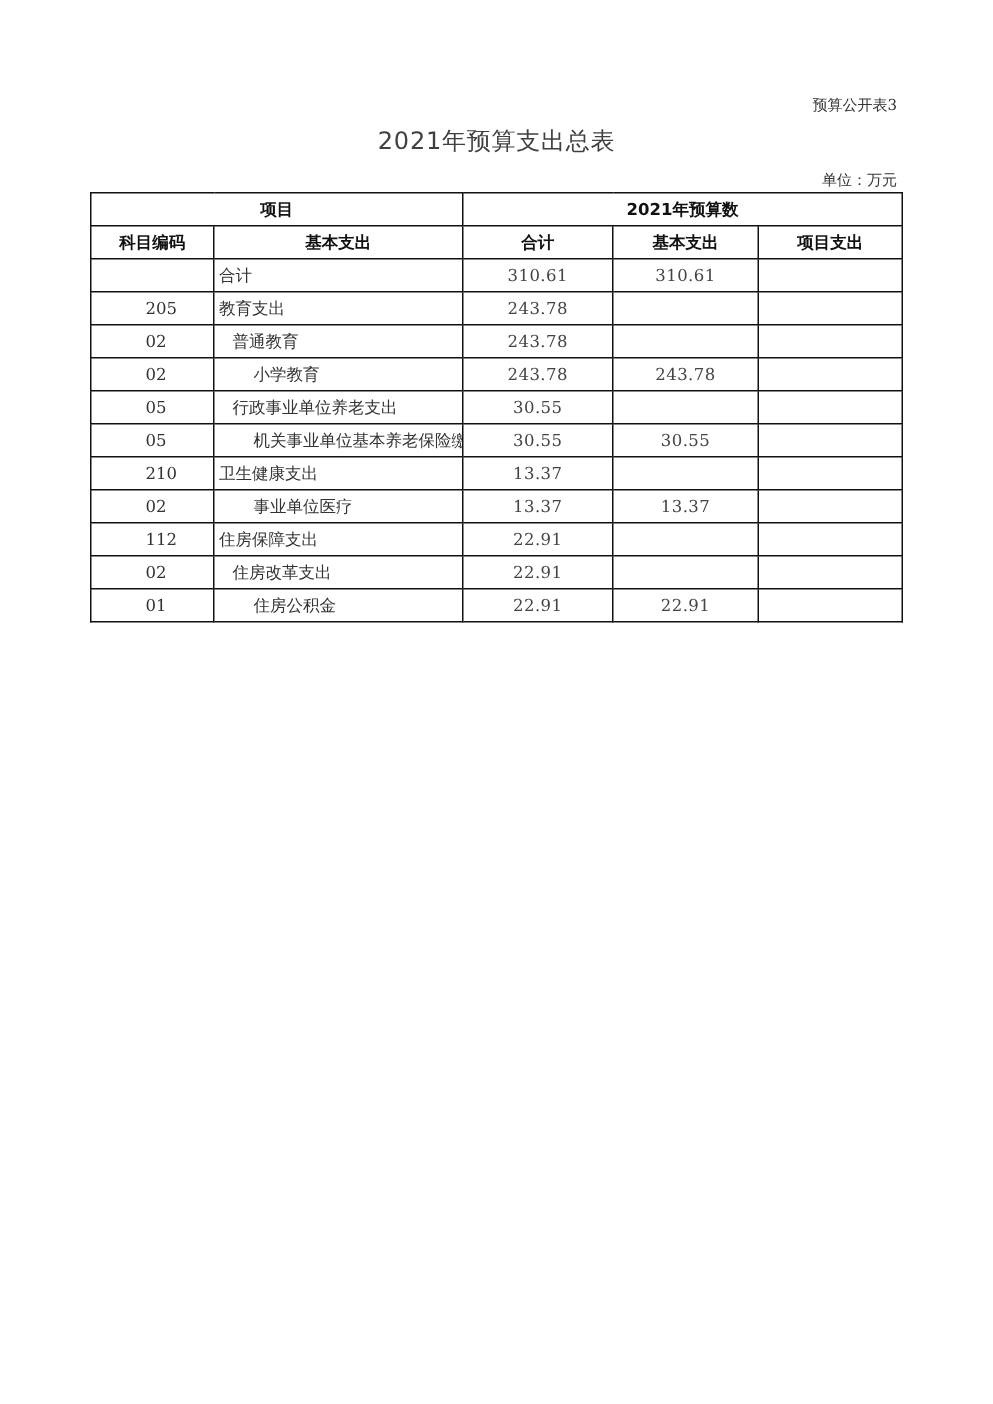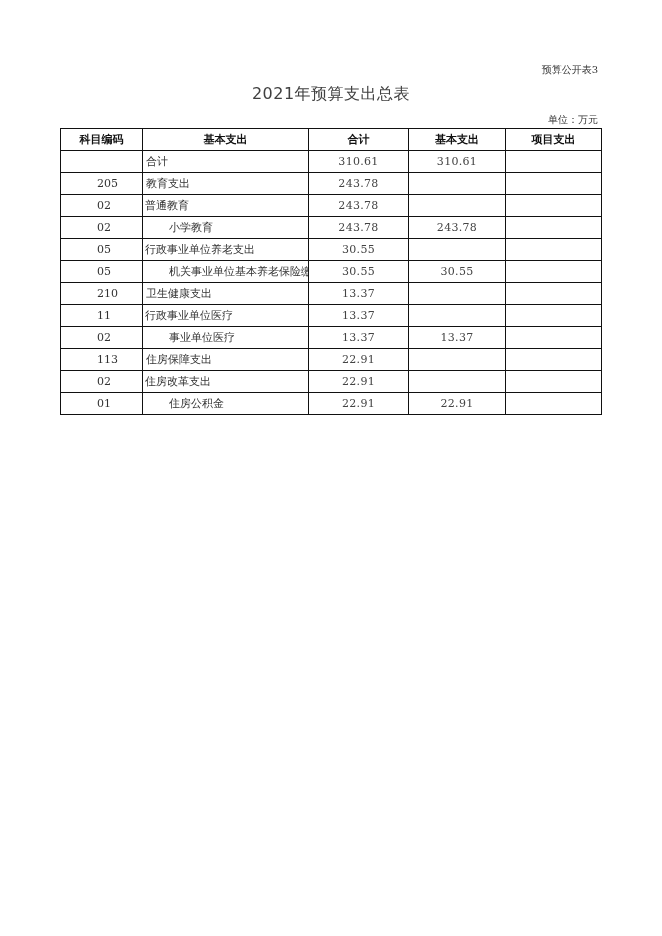--- a/index.html
+++ b/index.html
@@ -11,39 +11,43 @@
   .unit { position:absolute; top:113px; right:64px; font-size:10px; color:#333; }
   table { position:absolute; top:128px; left:60px; border-collapse:collapse; table-layout:fixed; width:541px; }
   td, th { border:1px solid #111; height:21px; padding:0 3px; font-size:11px; white-space:nowrap; overflow:hidden; }
   th { font-family: "DejaVu Sans", "Liberation Sans", sans-serif; font-weight:bold; text-align:center; font-size:11px; color:#111; }
   td.code { text-align:left; color:#333;padding-left:36px; }
   td.name { text-align:left; color:#333; }
   td.num { text-align:center; color:#444; font-family: "DejaVu Serif", "Liberation Serif", serif; letter-spacing:0.3px; }
   .lvl1 { padding-left:3px; }
   .lvl2c { padding-left:15px; }
   .lvl3c { padding-left:26px; }
-  .lvl2n { padding-left:2px; }
+  .lvl2n { padding-left:12px; }
   .lvl3n { padding-left:26px;margin-top:36px; }
 </style>
 </head>
 <body>
 
 <div class="form-no">预算公开表3</div>
 <div class="title">2021年预算支出总表</div>
 <div class="unit">单位：万元</div>
 
 <table>
   <colgroup>
     <col style="width:82px">
     <col style="width:166px">
     <col style="width:100px">
     <col style="width:97px">
     <col style="width:96px">
   </colgroup>
   <thead>
+    <tr>
+      <th colspan="2">项目</th>
+      <th colspan="3">2021年预算数</th>
+    </tr>
     <tr>
       <th>科目编码</th>
       <th>基本支出</th>
       <th>合计</th>
       <th>基本支出</th>
       <th>项目支出</th>
     </tr>
   </thead>
   <tbody>
     <tr>
@@ -89,35 +93,28 @@
       <td class="num"></td>
     </tr>
     <tr>
       <td class="code lvl1">210</td>
       <td class="name">卫生健康支出</td>
       <td class="num">13.37</td>
       <td class="num"></td>
       <td class="num"></td>
     </tr>
     <tr>
-      <td class="code lvl2c">11</td>
-      <td class="name lvl2n">行政事业单位医疗</td>
-      <td class="num">13.37</td>
-      <td class="num"></td>
-      <td class="num"></td>
-    </tr>
-    <tr>
       <td class="code lvl3c">02</td>
       <td class="name lvl3n">事业单位医疗</td>
       <td class="num">13.37</td>
       <td class="num">13.37</td>
       <td class="num"></td>
     </tr>
     <tr>
-      <td class="code lvl1">113</td>
+      <td class="code lvl1">112</td>
       <td class="name">住房保障支出</td>
       <td class="num">22.91</td>
       <td class="num"></td>
       <td class="num"></td>
     </tr>
     <tr>
       <td class="code lvl2c">02</td>
       <td class="name lvl2n">住房改革支出</td>
       <td class="num">22.91</td>
       <td class="num"></td>

